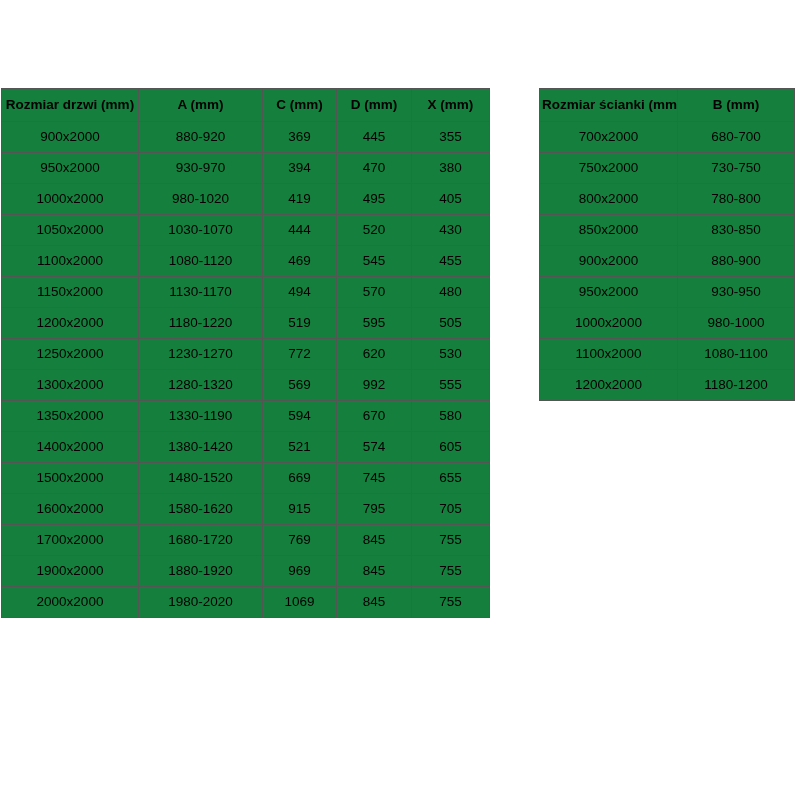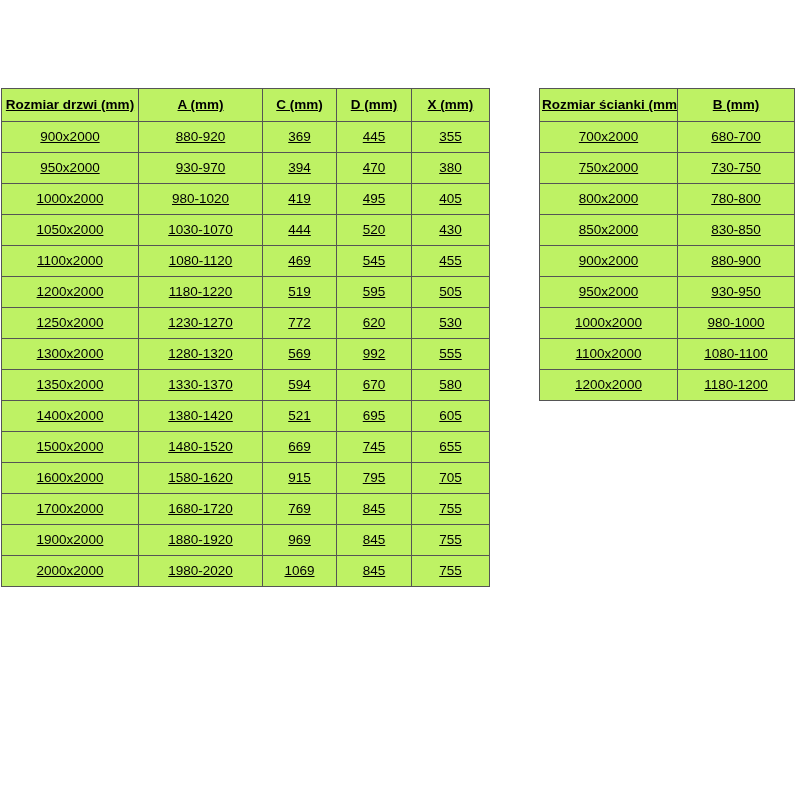--- a/index.html
+++ b/index.html
@@ -15,22 +15,21 @@
     position: relative;
     width: 800px;
     height: 800px;
     background: #ffffff;
     overflow: hidden;
   }
   table.size-table {
     position: absolute;
     border-collapse: collapse;
     table-layout: fixed;
-    background: #bef264;
-    text-decoration: underline;
+    background: #15803d;
   }
   table.size-table th,
   table.size-table td {
     border: 1px solid #555555;
     text-align: center;
     vertical-align: middle;
     padding: 0 2px;
     font-size: 13.5px;
     line-height: 1.1;
     color: #000000;
@@ -115,20 +114,27 @@
           <td>430</td>
         </tr>
         <tr>
           <td>1100x2000</td>
           <td>1080-1120</td>
           <td>469</td>
           <td>545</td>
           <td>455</td>
         </tr>
         <tr>
+          <td>1150x2000</td>
+          <td>1130-1170</td>
+          <td>494</td>
+          <td>570</td>
+          <td>480</td>
+        </tr>
+        <tr>
           <td>1200x2000</td>
           <td>1180-1220</td>
           <td>519</td>
           <td>595</td>
           <td>505</td>
         </tr>
         <tr>
           <td>1250x2000</td>
           <td>1230-1270</td>
           <td>772</td>
@@ -137,30 +143,30 @@
         </tr>
         <tr>
           <td>1300x2000</td>
           <td>1280-1320</td>
           <td>569</td>
           <td>992</td>
           <td>555</td>
         </tr>
         <tr>
           <td>1350x2000</td>
-          <td>1330-1370</td>
+          <td>1330-1190</td>
           <td>594</td>
           <td>670</td>
           <td>580</td>
         </tr>
         <tr>
           <td>1400x2000</td>
           <td>1380-1420</td>
           <td>521</td>
-          <td>695</td>
+          <td>574</td>
           <td>605</td>
         </tr>
         <tr>
           <td>1500x2000</td>
           <td>1480-1520</td>
           <td>669</td>
           <td>745</td>
           <td>655</td>
         </tr>
         <tr>

